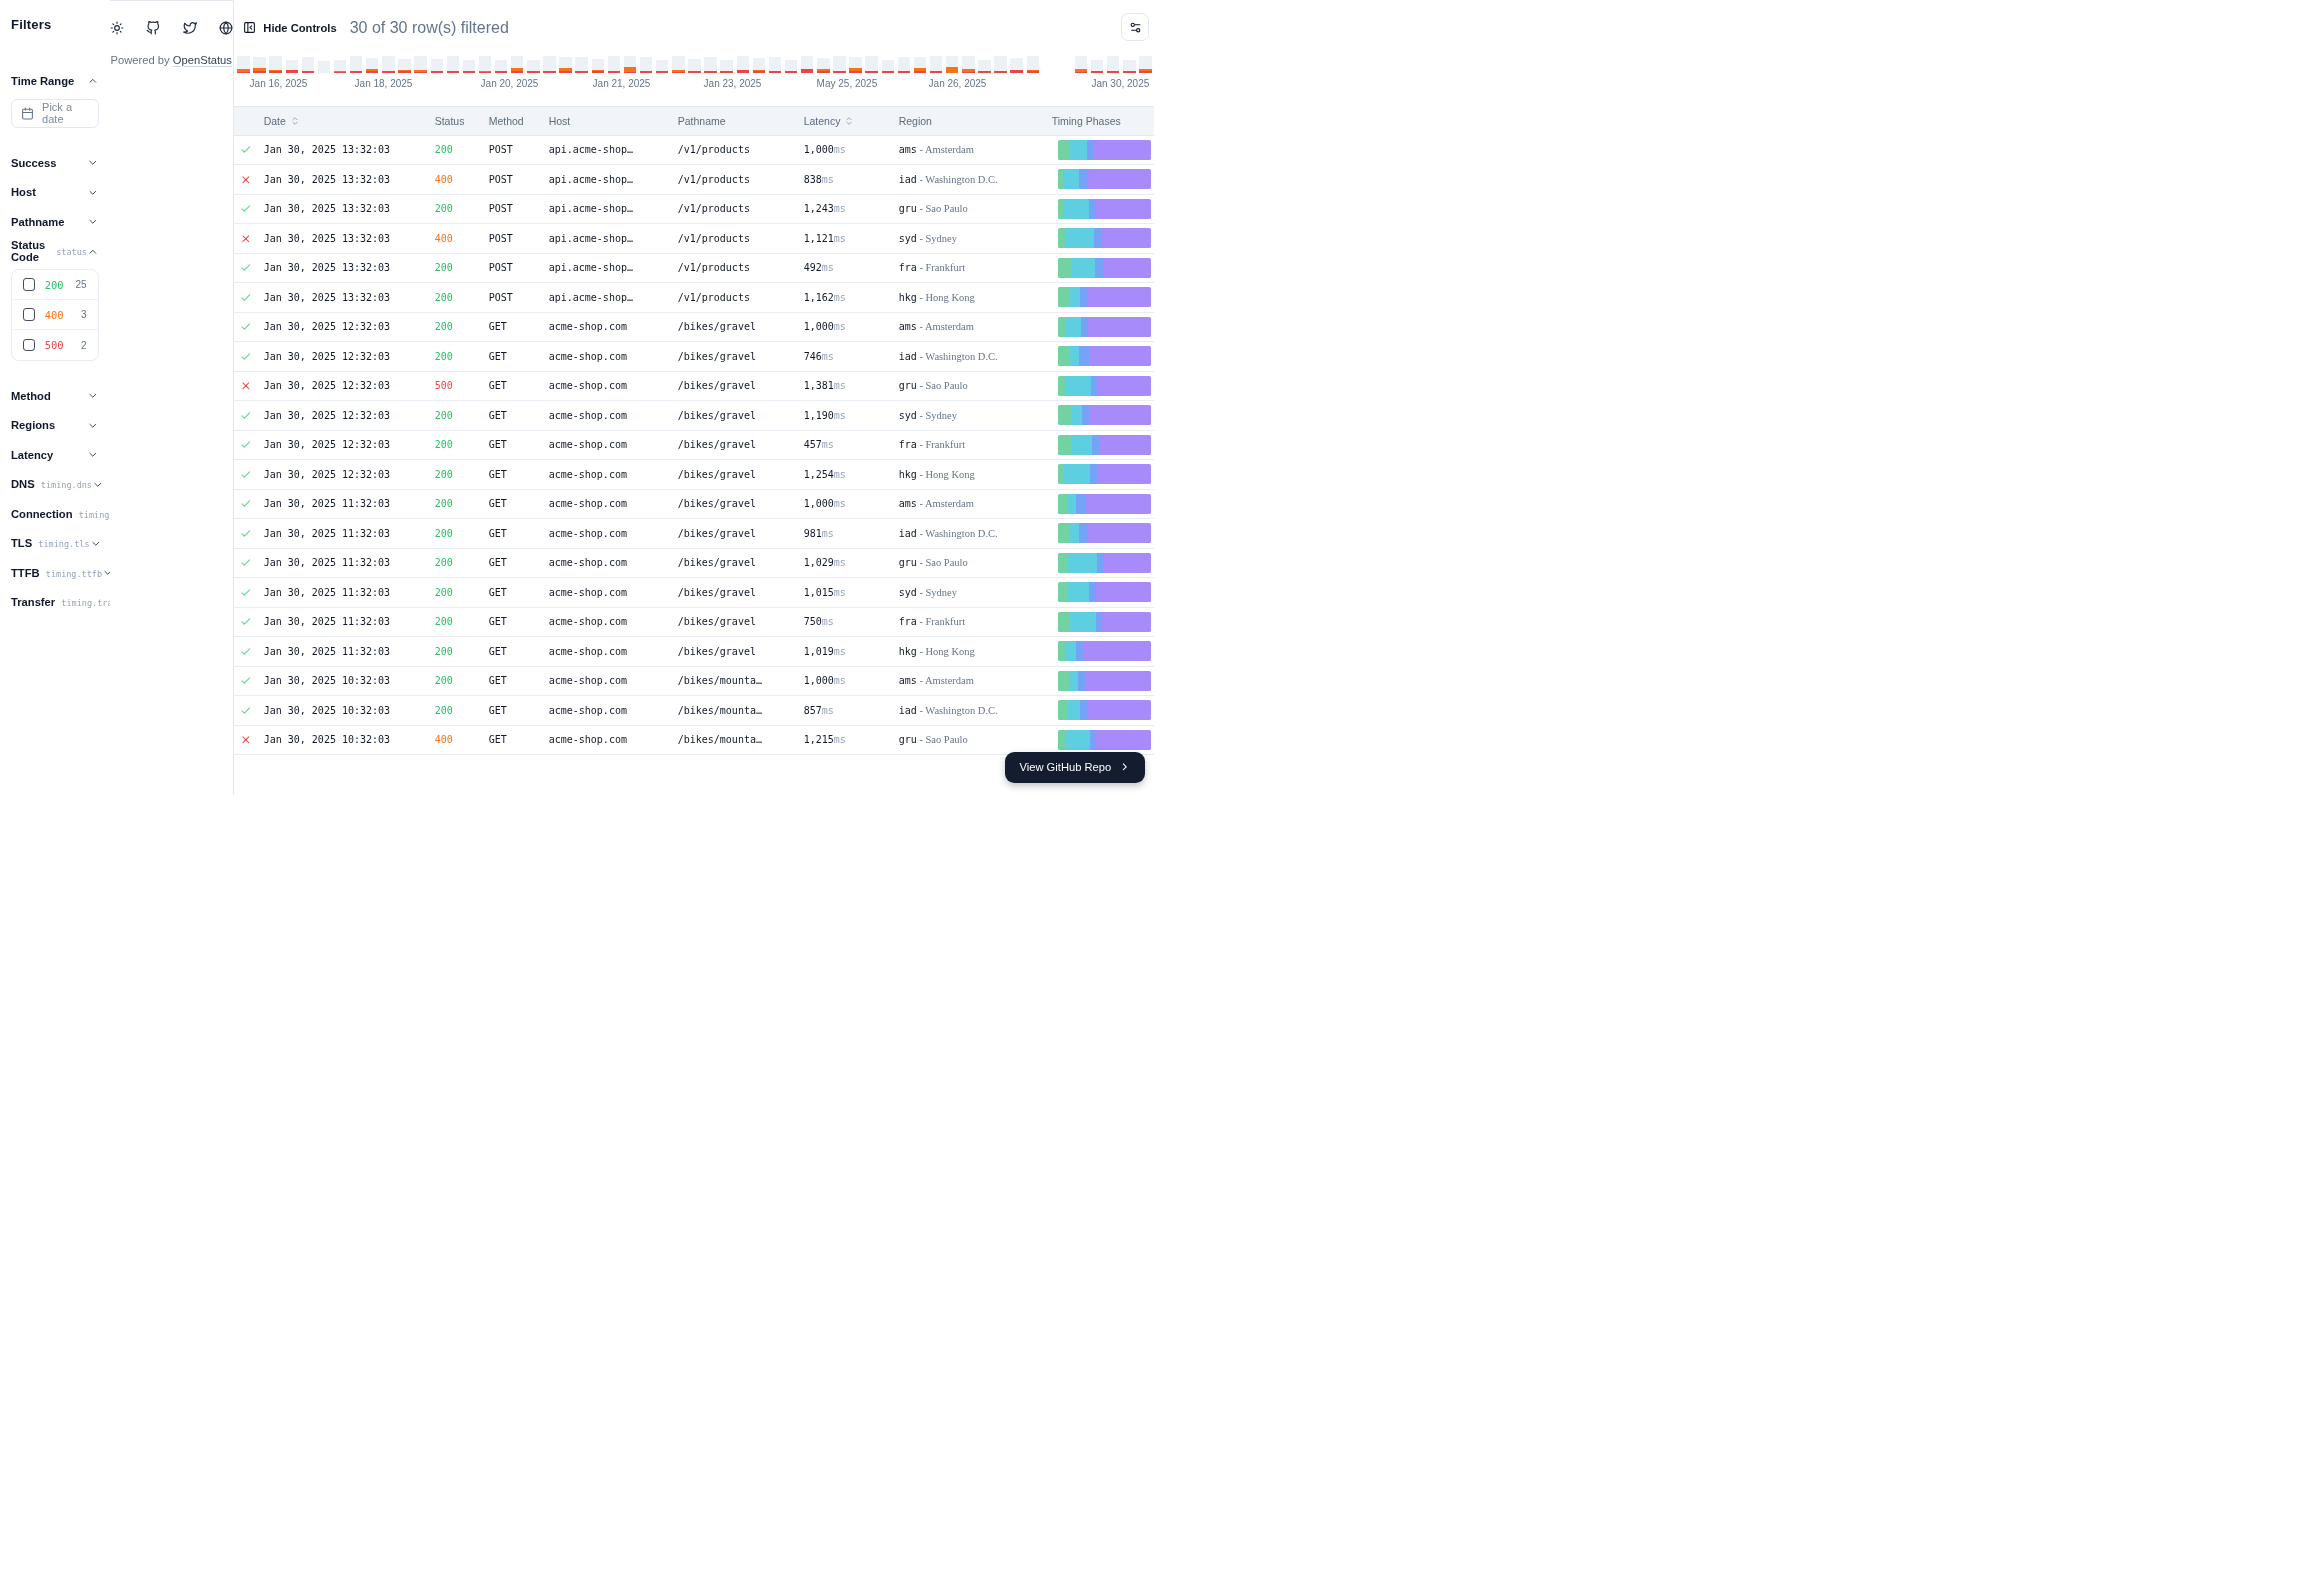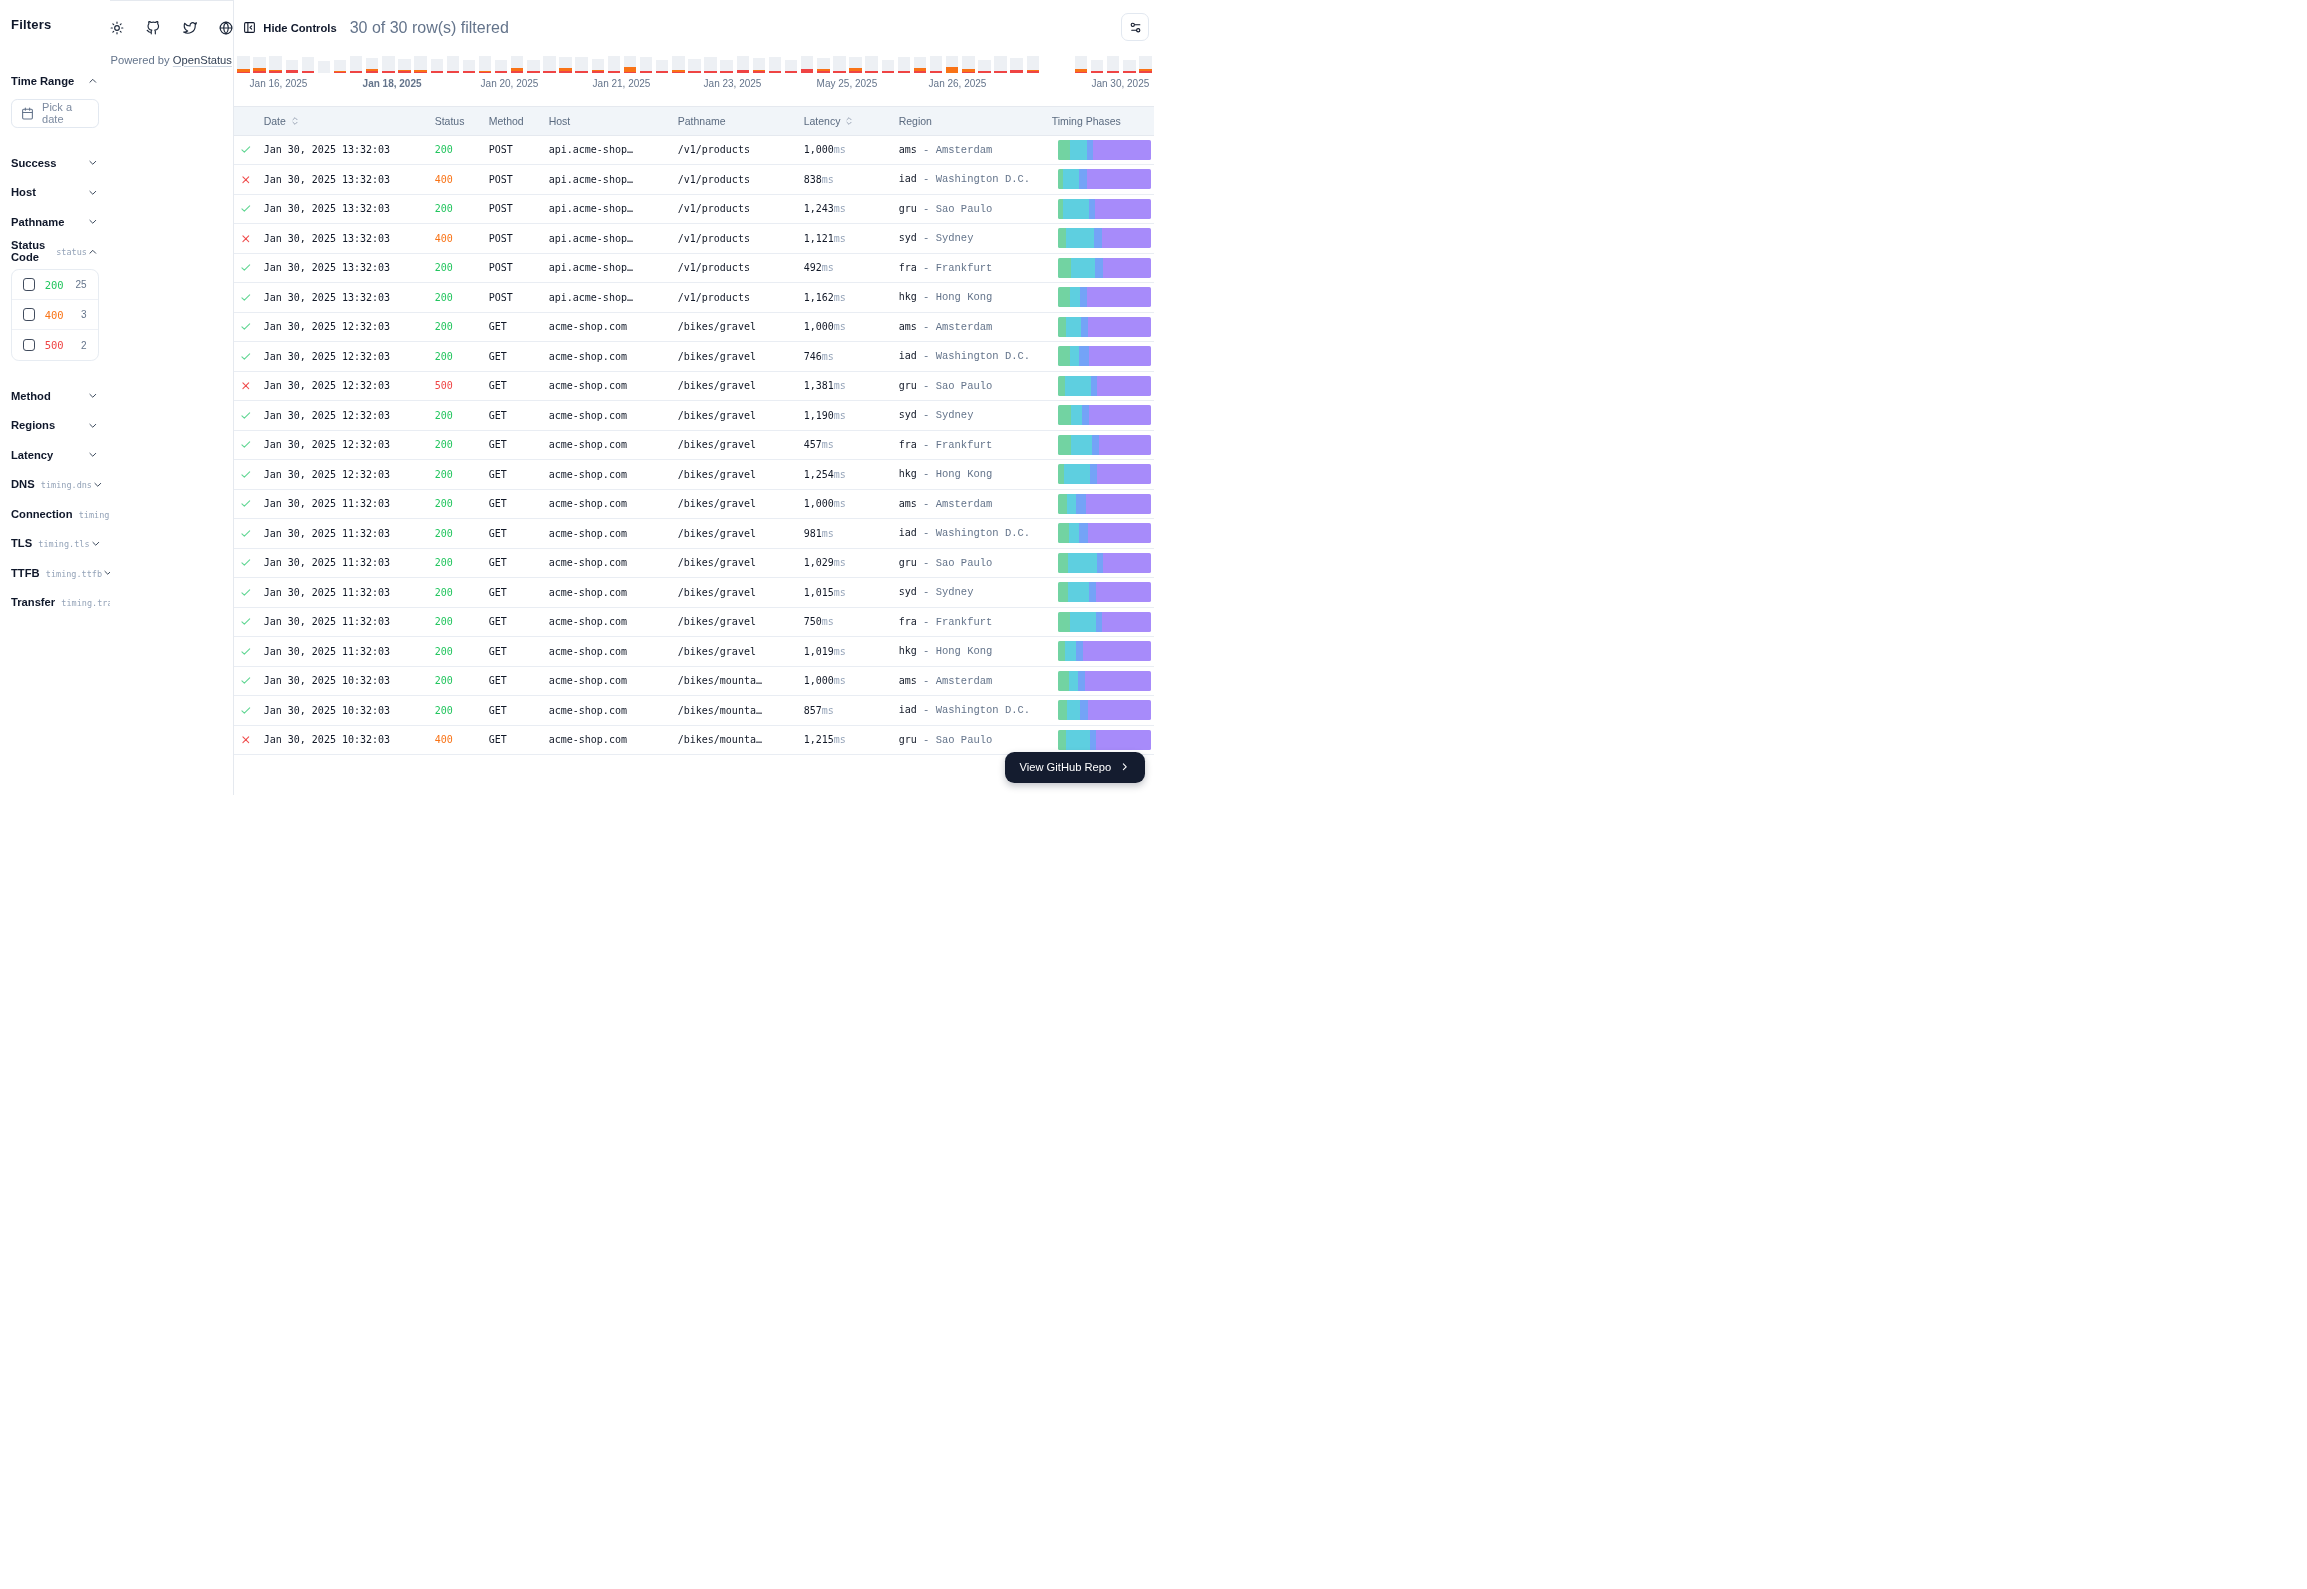--- a/index.html
+++ b/index.html
@@ -63,21 +63,21 @@
     justify-content:space-between; align-items:flex-end; padding:0 1.6px; }
   .hslot { width:12.4px; display:flex; flex-direction:column; justify-content:flex-end;
     height:17px; cursor:pointer; }
   .hseg { width:100%; }
   .hgray { background:#edf0f4; }
   .horange { background:#f97316; }
   .hred { background:#ef4444; }
   .hist-labels { position:relative; height:15.5px; margin:4.7px 3.1px 0 1.6px; font-size:10px; color:#64748b; }
   .hist-labels span { position:absolute; top:0; white-space:nowrap; }
   .hist-labels span:nth-child(1){ left:14px; }
-  .hist-labels span:nth-child(2){ left:127px;font-weight:bold; }
+  .hist-labels span:nth-child(2){ left:119px; }
   .hist-labels span:nth-child(3){ left:245px; }
   .hist-labels span:nth-child(4){ left:357px; }
   .hist-labels span:nth-child(5){ left:468px; }
   .hist-labels span:nth-child(6){ left:581px; }
   .hist-labels span:nth-child(7){ left:693px; }
   .hist-labels span:nth-child(8){ right:4.7px; }
 
   
   .grid-cols { display:grid; grid-template-columns:25px 171px 54px 60px 129px 126px 95px 153px 1fr;
     align-items:center; padding-left:4.7px; }
@@ -90,21 +90,21 @@
   .tr { height:29.5px; border-bottom:0.8px solid #e9edf3; cursor:pointer; background:#fff; }
   .mono, .c-date, .c-status, .c-method, .c-host, .c-path, .lat, .reg-code {
     font-family:"DejaVu Sans Mono","Liberation Mono",monospace; }
   .c-date, .c-method, .c-host, .c-path { font-size:10px; color:#111827; white-space:nowrap;
     overflow:hidden; }
   .c-status { font-size:10px; }
   .lat { font-size:10px; color:#111827; white-space:nowrap; }
   .lat .lat-unit { color:#94a3b8; }
   .reg { font-size:10px; white-space:nowrap; overflow:hidden; }
   .reg-code { color:#111827; }
-  .reg-city { color:#64748b; font-family:Liberation Mono, monospace; font-size:10.5px; }
+  .reg-city { color:#64748b; font-family:Liberation Serif, serif; font-size:10.5px; }
   .okcell { display:flex; align-items:center; justify-content:flex-start; padding-left:1.6px; }
   .ok-ic { color:#5fd692; }
   .fail-ic { color:#f05050; }
   .timing-cell { padding-left:6.2px; padding-right:6.2px; }
   .timing { display:flex; height:20px; width:93px; border-radius:1.6px; overflow:hidden; }
 
   .gh-btn { position:absolute; right:12.4px; bottom:12.4px; height:31px; background:#141c2f;
     color:#fff; border-radius:9.3px; display:flex; align-items:center; gap:7.8px;
     padding:0 14px; font-size:11.2px; font-weight:500; cursor:pointer;
     box-shadow:0 3.1px 7.8px rgba(15,23,42,.25); }

